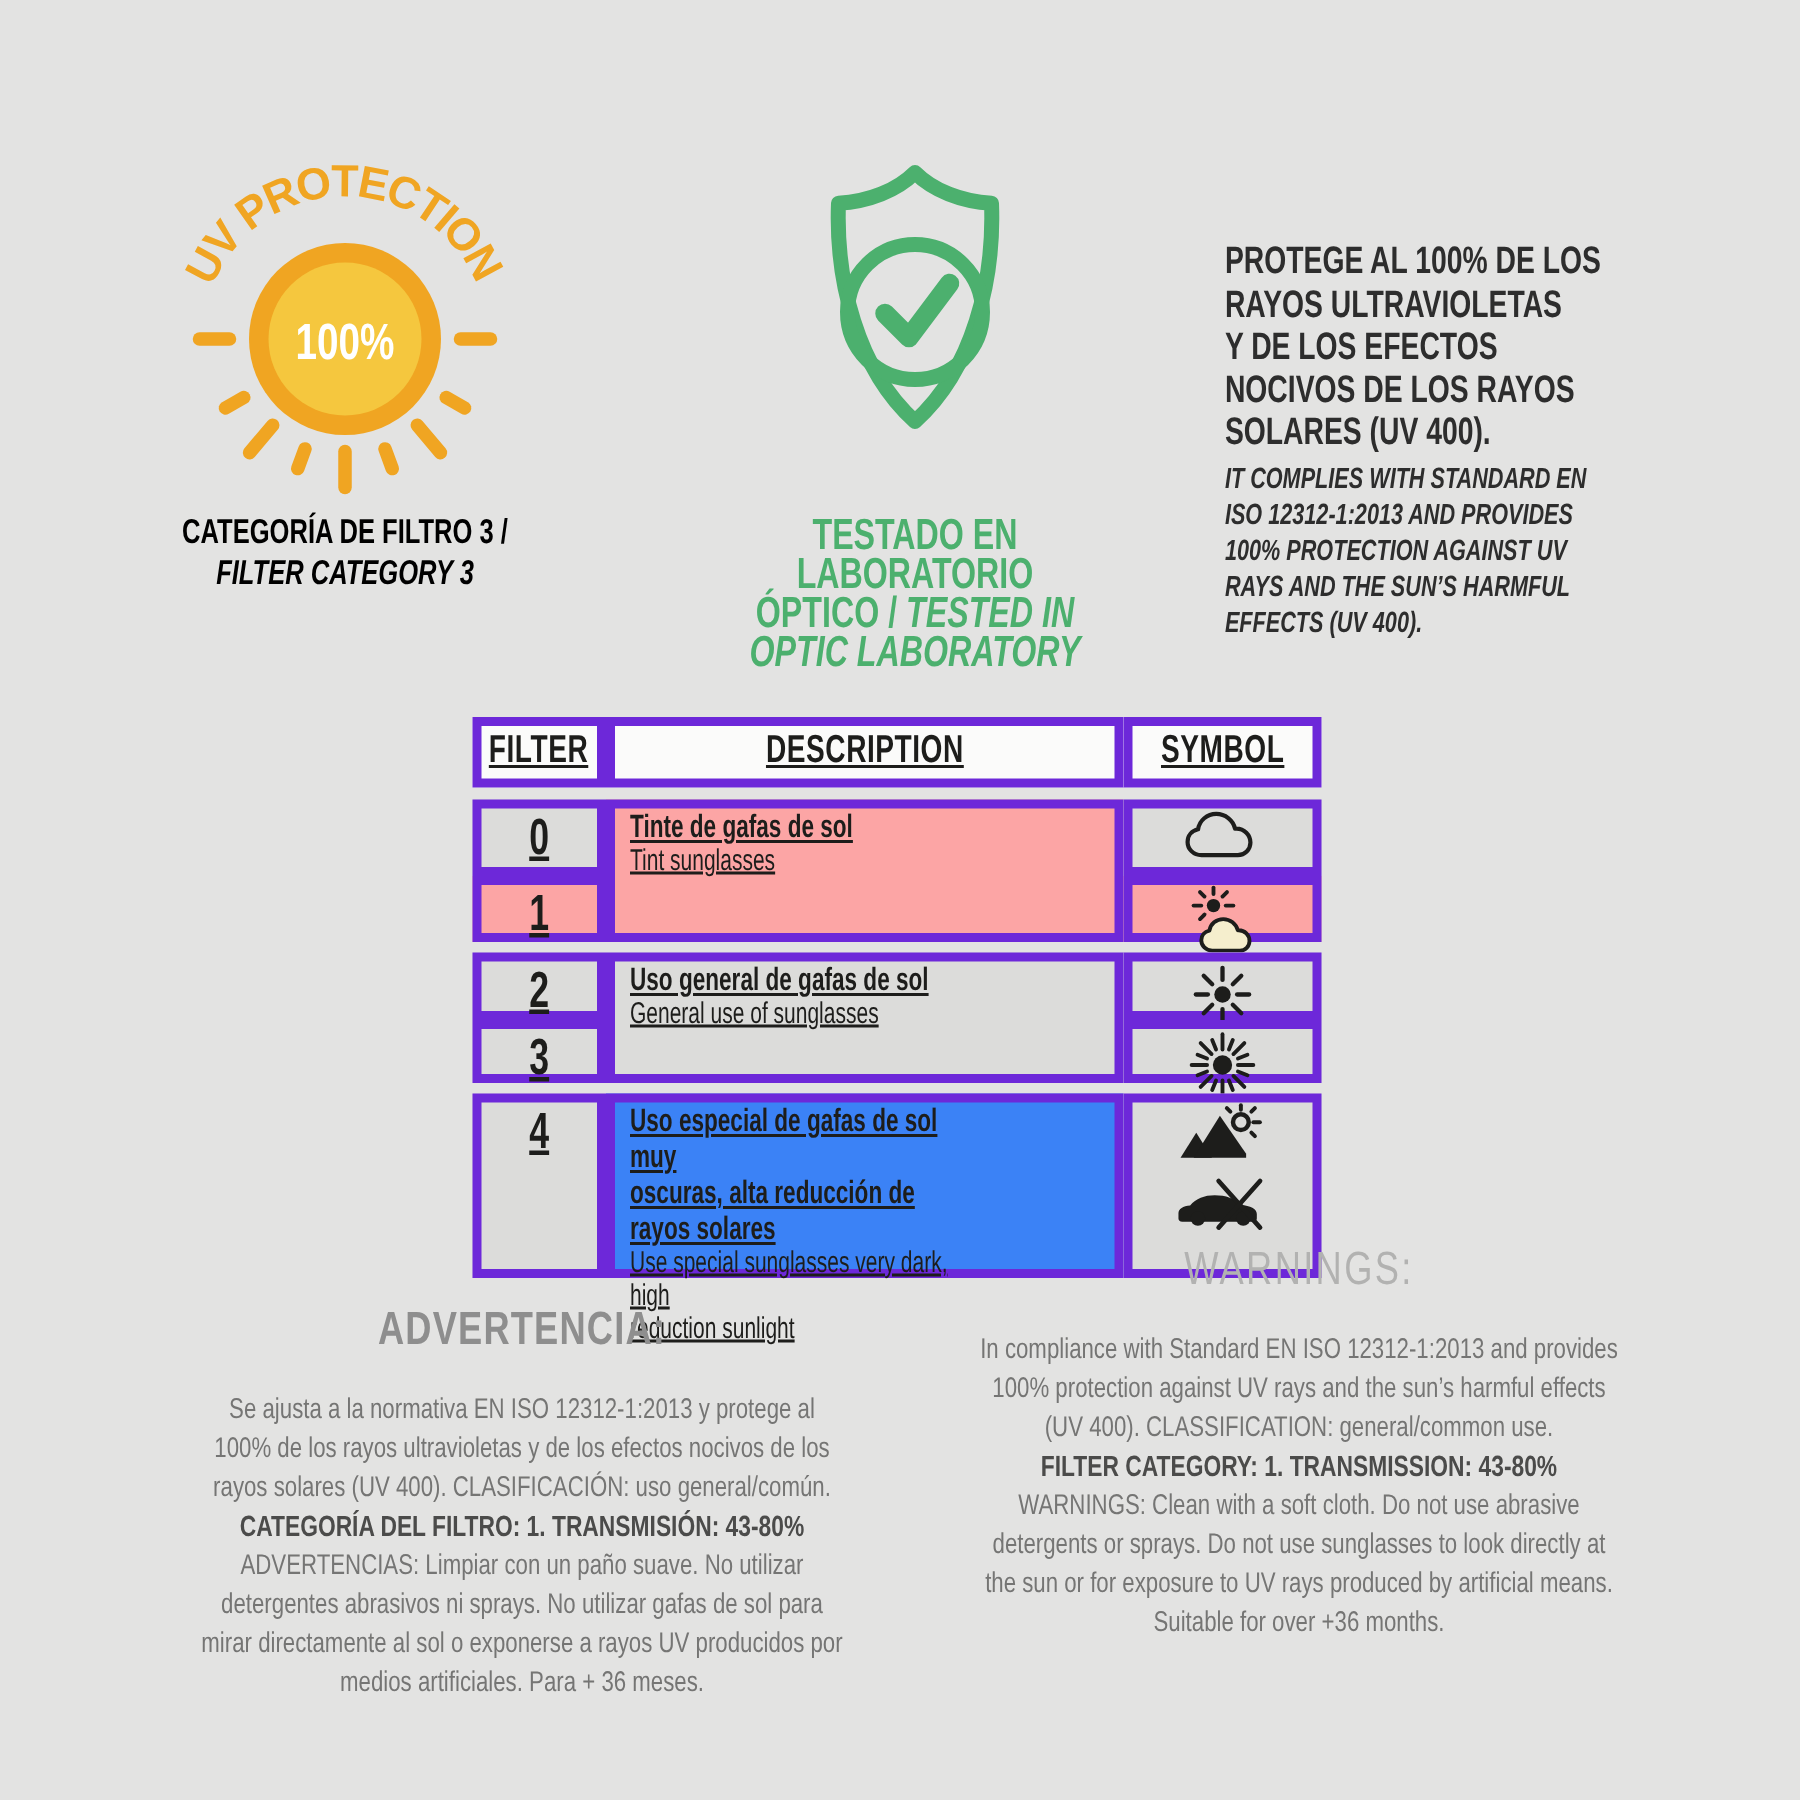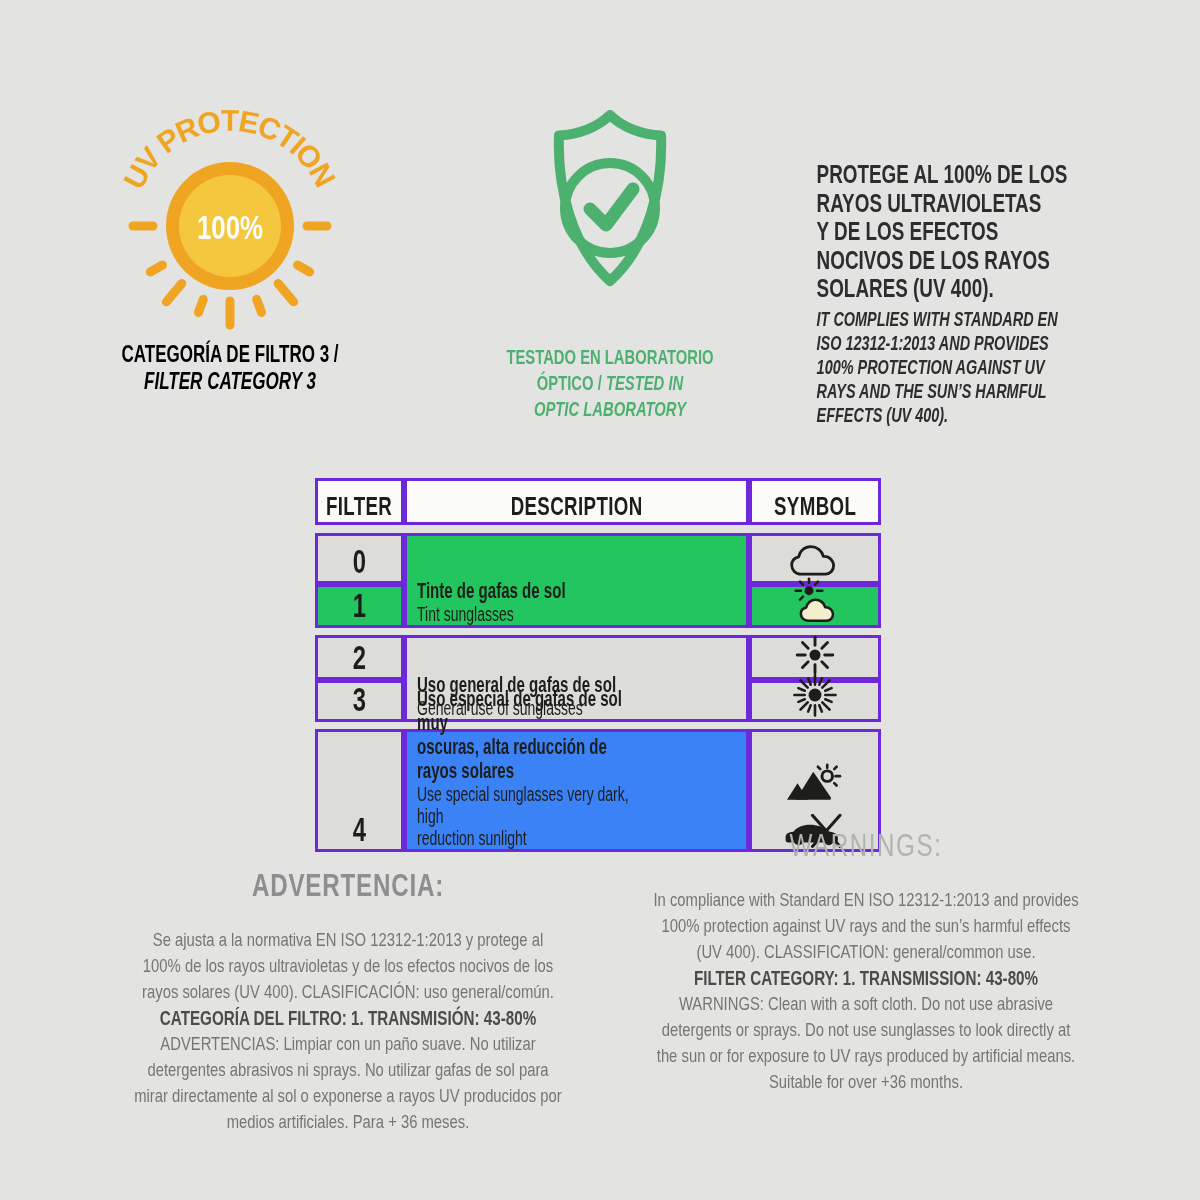--- a/index.html
+++ b/index.html
@@ -11,38 +11,38 @@
     overflow:hidden;
   }
   .canvas{position:relative;width:1200px;height:1200px;background:#e3e3e2;}
   .abs{position:absolute;}
   .prelines{white-space:pre-line;}
   .cond-c{transform:scaleX(0.74);transform-origin:50% 50%;}
 
   
   .uv-caption{left:30px;top:341px;width:400px;text-align:center;color:#000000;font-weight:bold;font-size:23px;line-height:27px;}
   .uv-caption .l2{font-style:italic;}
-  .lab-caption{left:430px;top:344px;width:360px;text-align:center;color:#4cb06e;font-weight:bold;font-size:20px;line-height:26px;}
+  .lab-caption{left:430px;top:344px;width:360px;text-align:center;color:#4cb06e;font-weight:bold;font-size:29px;line-height:26px;}
   .lab-caption .it{font-style:italic;}
   .protect{left:762px;top:160px;width:420px;text-align:left;}
   .protect .es{font-weight:bold;font-size:25.5px;line-height:28.5px;color:#2d2d2d;}
   .protect .en{font-weight:bold;font-style:italic;font-size:19.5px;line-height:24px;color:#2d2d2d;margin-top:4px;}
 
   
   .ftable{
     left:315px;top:478px;width:566px;
     display:grid;
     grid-template-columns:89px 345px 132px;
     grid-template-rows:47px 8px 51px 44px 7px 45px 42px 7px 123px;
   }
-  .cell{border:3px solid #6d28d9;box-sizing:border-box;display:flex;align-items:flex-end;justify-content:center;overflow:visible;}
+  .cell{border:6px solid #6d28d9;box-sizing:border-box;display:flex;align-items:flex-start;justify-content:center;overflow:visible;text-decoration:underline;}
   .hcell{background:#fbfbfa;}
   .hcell span{font-weight:bold;font-size:26px;letter-spacing:.5px;transform:scaleX(0.72);white-space:nowrap;}
   .gray{background:#dcdcda;}
-  .cream{background:#22c55e;}
+  .cream{background:#fca5a5;}
   .near-white{background:#3b82f6;}
   .fnum span{font-weight:bold;font-size:34px;transform:scaleX(0.70);}
   .dcell{justify-content:flex-start;padding-left:10px;}
   .desc-text{width:480px;transform:scaleX(0.70);transform-origin:0 50%;}
   .desc-es{font-weight:bold;font-size:21.5px;line-height:24px;white-space:pre-line;}
   .desc-en{font-weight:normal;font-size:20px;line-height:22px;white-space:pre-line;}
   .sym-stack{display:flex;flex-direction:column;align-items:center;gap:6px;}
 
   
   .h1{grid-row:1;grid-column:1;} .h2{grid-row:1;grid-column:2;} .h3{grid-row:1;grid-column:3;}

